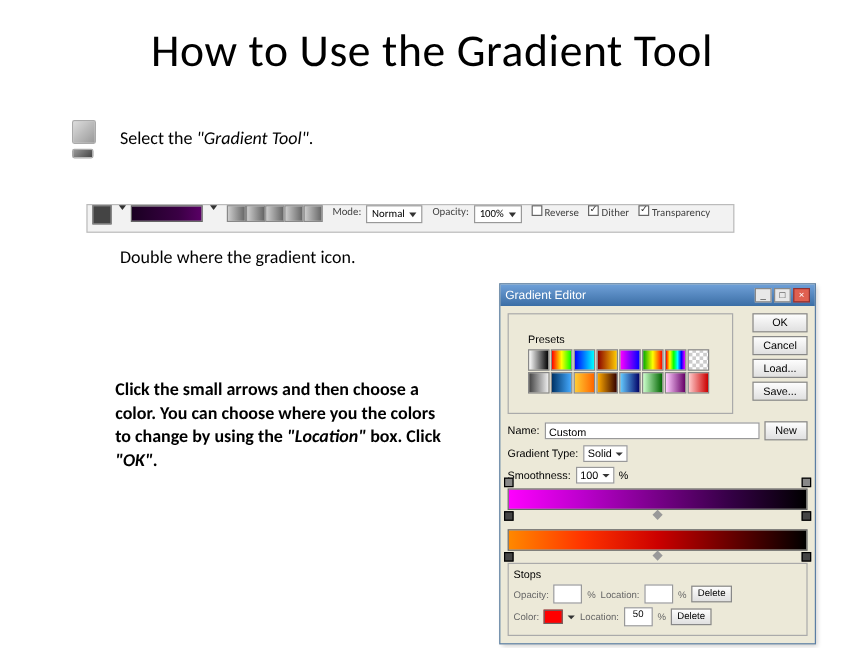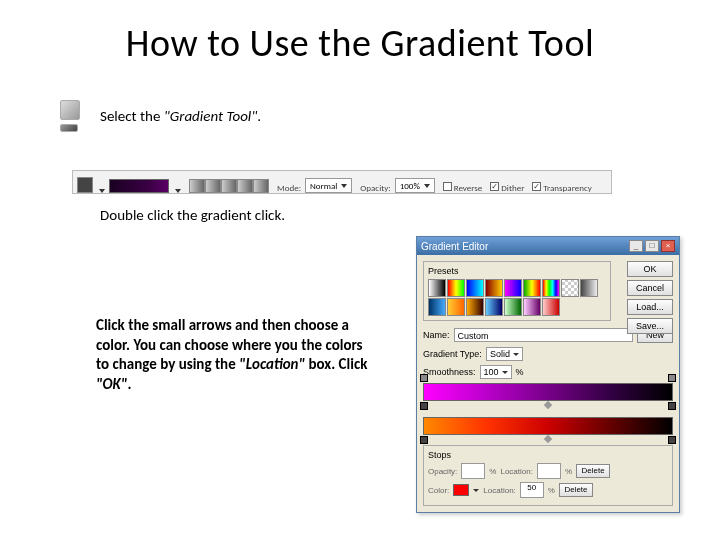--- a/index.html
+++ b/index.html
@@ -20,21 +20,21 @@
     margin: 20px 0 18px 0;
     letter-spacing: 0.5px;
   }
   .step1 { position: absolute; left: 60px; top: 100px; display: flex; align-items: center; gap: 20px; }
   .tool-icons { display:flex; flex-direction:column; gap:4px; }
   .ticon { width:20px; height:20px; background:linear-gradient(135deg,#ddd,#999); border:1px solid #aaa; border-radius:2px;}
   .ticon.small { width:18px; height:8px; background:linear-gradient(135deg,#999,#444); }
   .step-text { font-size: 15px; }
   .italic { font-style: italic; }
 
-  .optbar { position:absolute; left:72px; top:170px; width:540px; height:24px; border:1px solid #bbb; background:#f2f2f2; display:flex; align-items:flex-end; padding:0 4px; gap:4px;}
+  .optbar { position:absolute; left:72px; top:170px; width:540px; height:24px; border:1px solid #bbb; background:#f2f2f2; display:flex; align-items:flex-start; padding:0 4px; gap:4px;}
   .swatch { width:16px; height:16px; border:1px solid #888; background:#444;}
   .tri { width:0;height:0;border-left:3px solid transparent;border-right:3px solid transparent;border-top:4px solid #333; margin-left:2px;}
   .gradprev { width:60px; height:14px; border:1px solid #666; background:linear-gradient(90deg,#1a0022,#2a0033,#3a0044,#5a0066);}
   .gbtn { width:16px; height:14px; border:1px solid #888; background:linear-gradient(90deg,#ccc,#666);}
   .gbtn-group{display:flex;gap:0;margin-left:4px;}
   .lbl{font-size:9px;color:#444;margin-left:4px;}
   .dd{font-size:9px;background:#fff;border:1px solid #999;padding:1px 4px;display:flex;align-items:center;gap:2px;}
   .opac{width:40px;}
   .cb{width:9px;height:9px;border:1px solid #666;background:#fff;display:inline-block;margin-right:2px;position:relative;}
   .cb.chk::after{content:"✓";position:absolute;font-size:8px;left:0;top:-2px;color:#333;}
@@ -42,21 +42,21 @@
   .step2 { position:absolute; left:100px; top:206px; font-size:15px; }
   .step3 { position:absolute; left:96px; top:316px; width:280px; font-size:15px; line-height:1.3;font-weight:bold; }
 
   
   .dlg { position:absolute; left:416px; top:236px; width:264px; border:1px solid #5b7ea4; background:#ece9d8; font-family:Tahoma,Arial,sans-serif; font-size:9px; box-shadow:2px 2px 4px rgba(0,0,0,0.2);}
   .dlg-title{height:18px;background:linear-gradient(#6fa0d8,#3b6ea5);display:flex;align-items:center;justify-content:space-between;padding:0 4px;color:#fff;font-size:10px;}
   .dlg-close{display:flex;gap:2px;}
   .winbtn{width:14px;height:12px;background:#e8e8e8;border:1px solid #888;font-size:8px;line-height:10px;text-align:center;color:#333;}
   .winbtn.x{background:#e06050;color:#fff;border-color:#903030;}
   .dlg-body{padding:6px;position:relative;}
-  .panel{border:1px solid #aaa;padding:4px;margin-bottom:6px;background:#ece9d8;}
+  .panel{border:1px solid #aaa;padding:16px;margin-bottom:6px;background:#ece9d8;}
   .panel-title{font-size:9px;margin-bottom:3px;}
   .presets{display:flex;flex-wrap:wrap;gap:1px;}
   .preset{width:18px;height:18px;border:1px solid #888;}
   .sidebtns{position:absolute;right:6px;top:6px;display:flex;flex-direction:column;gap:3px;}
   .dbtn{width:46px;height:16px;border:1px solid #888;background:linear-gradient(#fdfdfd,#e0e0e0);font-size:9px;text-align:center;line-height:14px;}
   .row{display:flex;align-items:center;gap:4px;margin-bottom:4px;}
   .txtin{flex:1;height:14px;border:1px solid #999;background:#fff;padding:0 3px;font-size:9px;line-height:14px;}
   .dd2{border:1px solid #999;background:#fff;padding:0 3px;font-size:9px;height:14px;line-height:12px;display:flex;align-items:center;gap:3px;}
   .gradbar{height:18px;border:1px solid #666;margin:4px 0 2px 0;position:relative;}
   .gradbar.main{background:linear-gradient(90deg,#ff00ff,#bb00cc,#770088,#330044,#000);}
@@ -107,21 +107,21 @@
   <span class="lbl">Opacity:</span>
   <span class="dd opac">
       <span>100%</span>
       <span class="tri"></span>
     </span>
   <span class="lbl"><span class="cb"></span><span>Reverse</span></span>
   <span class="lbl"><span class="cb chk"></span><span>Dither</span></span>
   <span class="lbl"><span class="cb chk"></span><span>Transparency</span></span>
 </div>
 
-<div class="step2">Double click the gradient click.</div>
+<div class="step2">Double where the gradient icon.</div>
 
 <div class="step3">
   <span>Click the small arrows and then choose a color. You can choose where you the colors to change by using the </span><span class="italic">"Location"</span><span> box. Click </span><span class="italic">"OK"</span><span>.</span>
 </div>
 
 <div class="dlg">
   <div class="dlg-title">
     <span>Gradient Editor</span>
     <div class="dlg-close">
       <div class="winbtn">_</div>

